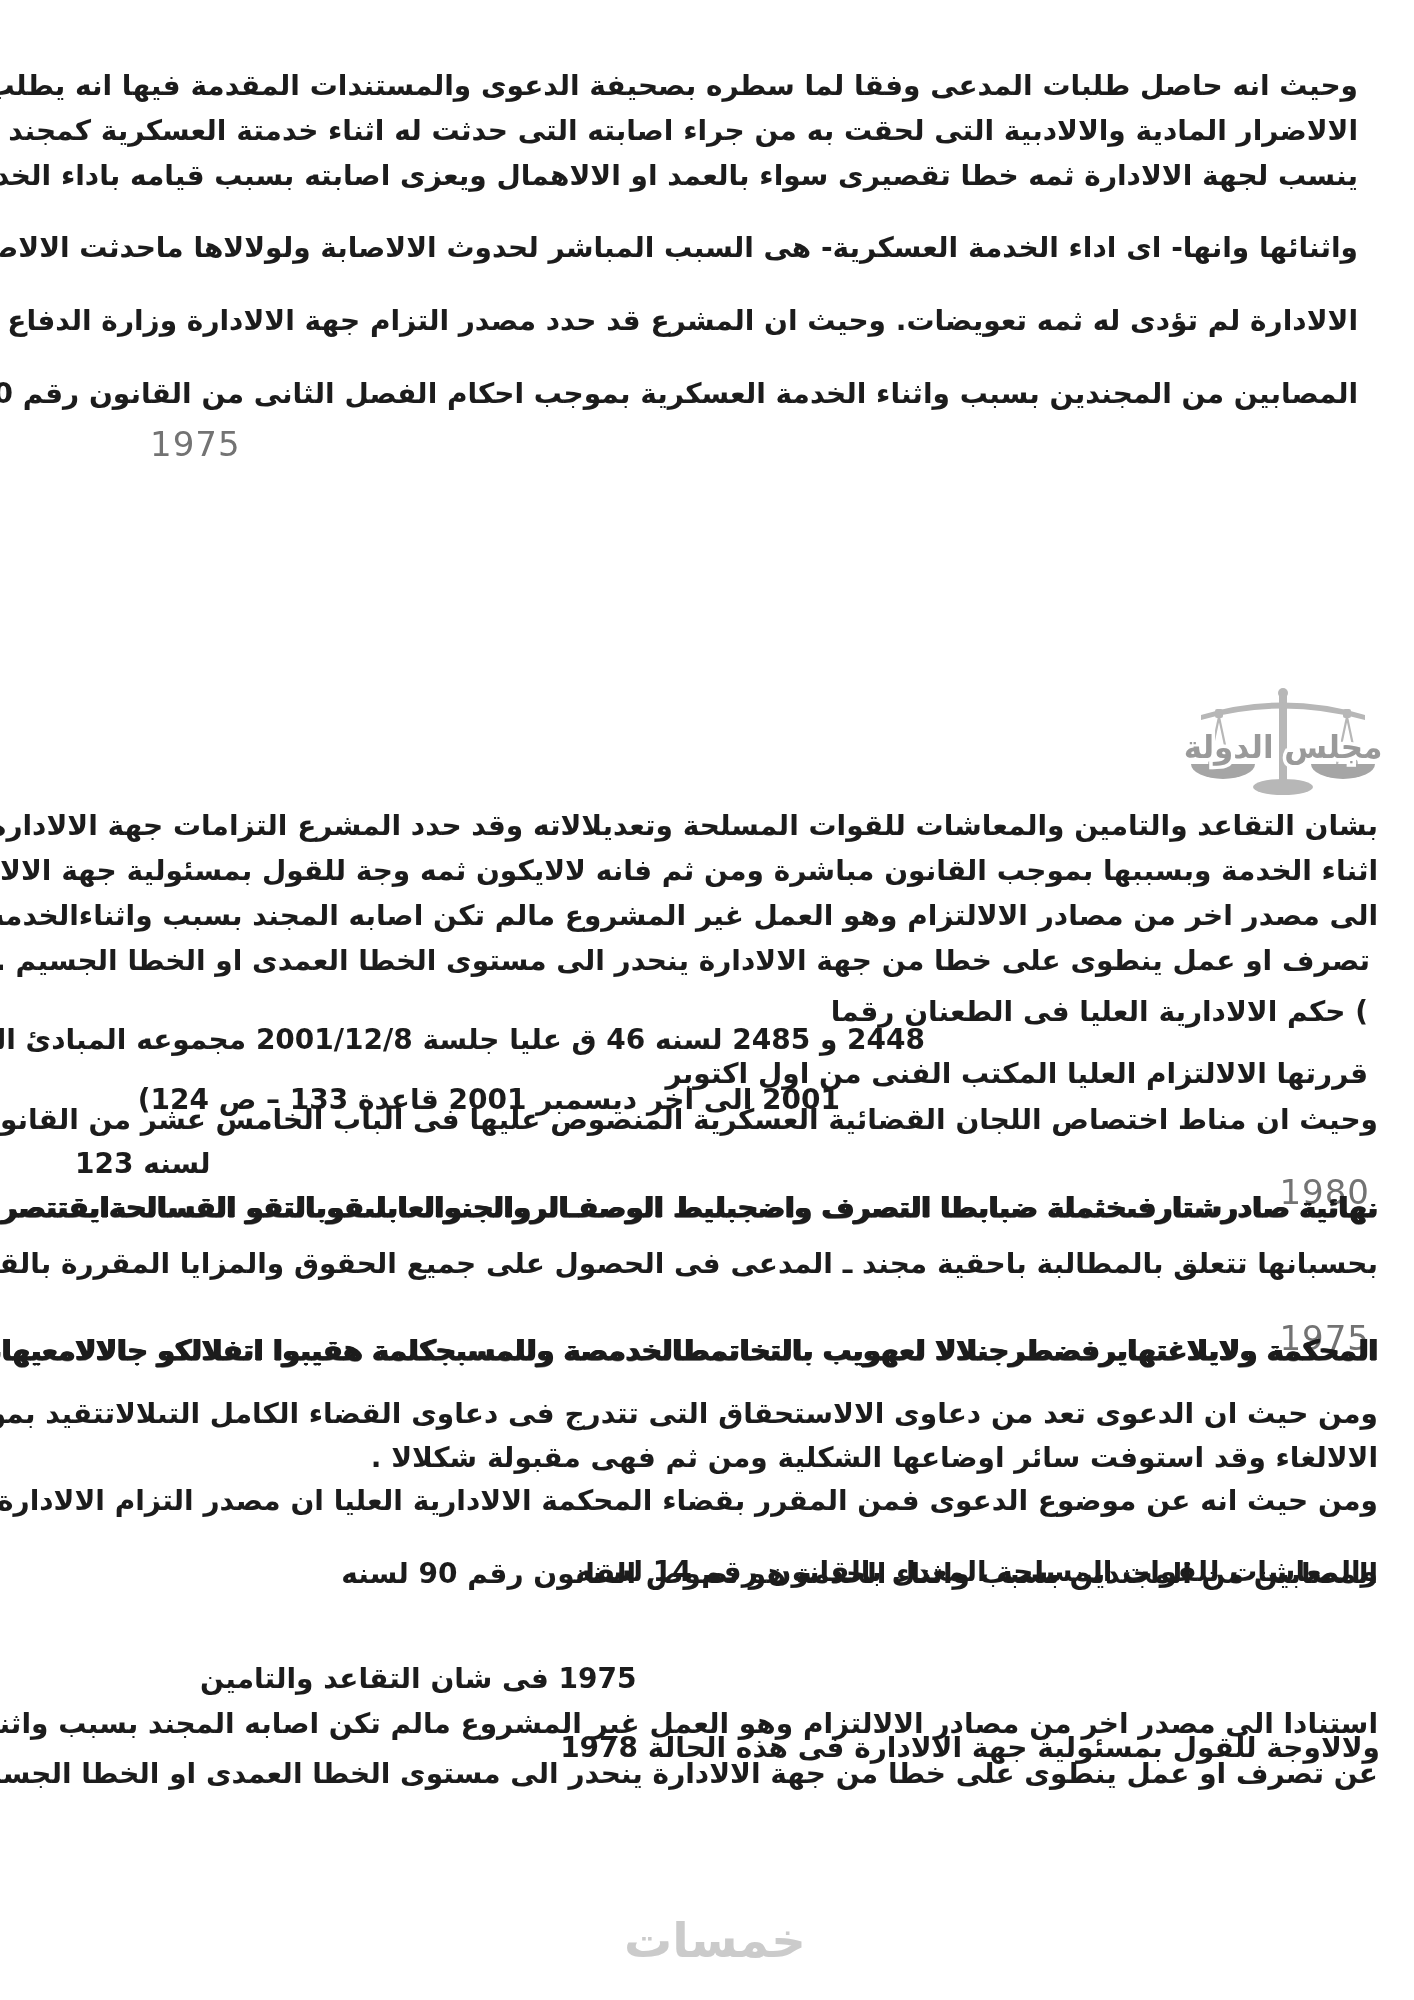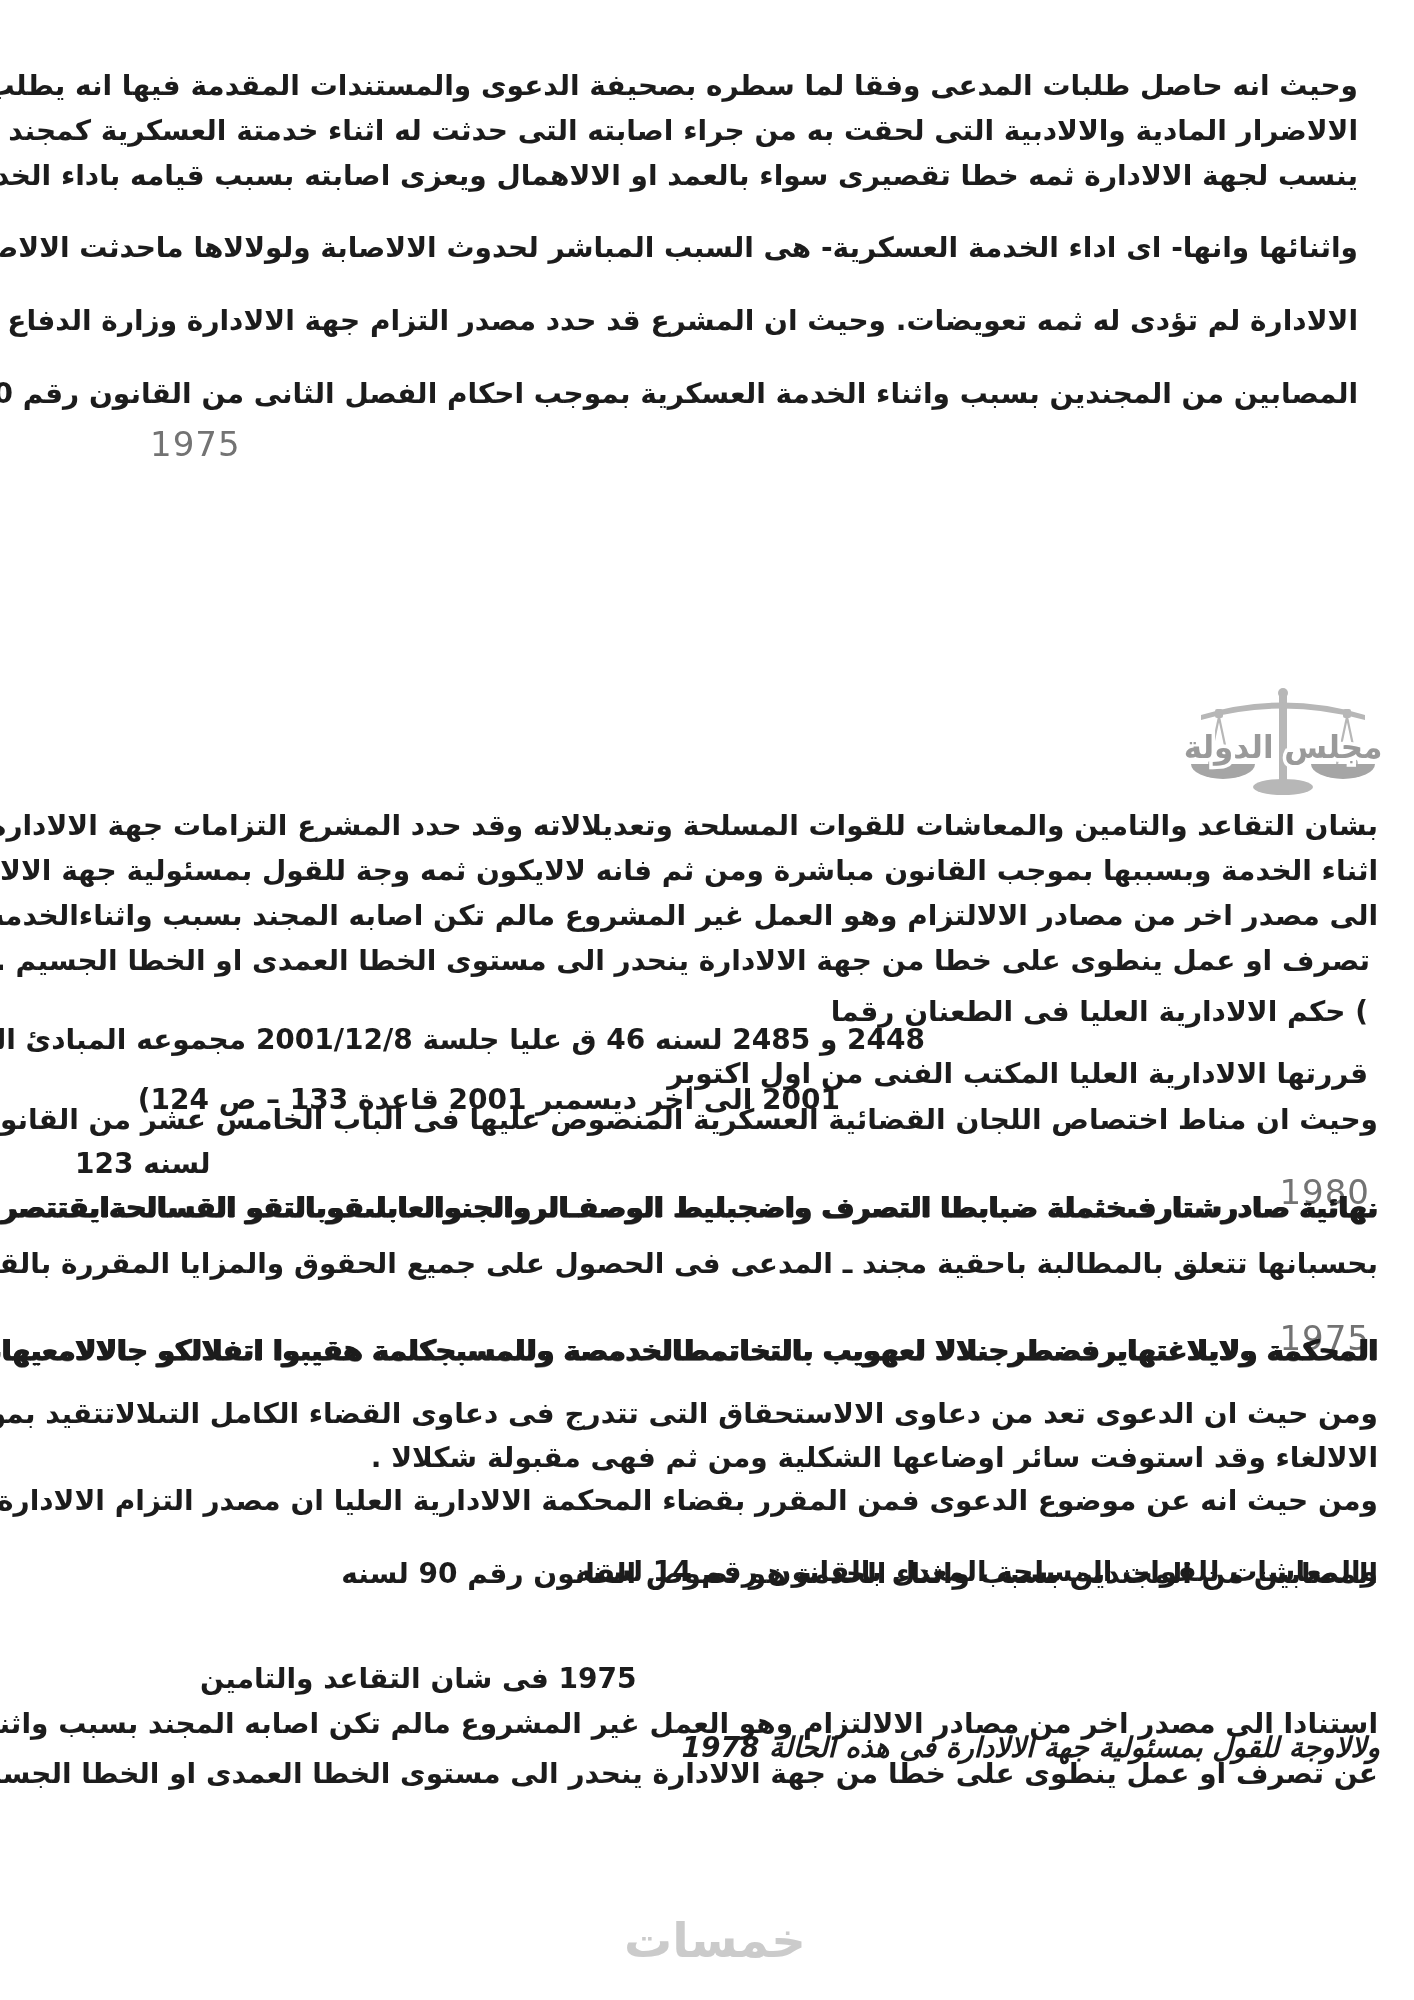--- a/index.html
+++ b/index.html
@@ -46,21 +46,21 @@
   #p6l1{top:1248px;right:36px;}
   #p6year{top:1292px;right:44px;}
   #g2{top:1335px;right:36px;}
   #p7l1{top:1398px;right:36px;}
   #p7l2{top:1442px;right:36px;}
   #p7l3{top:1485px;right:36px;}
   #p8l1{top:1558px;right:36px;text-align:center;}
   #p9l1{top:1556px;right:36px;}
   #p9l2{top:1663px;left:200px;}
   #p10l1{top:1708px;right:36px;}
-  #p10ov{top:1732px;right:34px;font-style:italic;}
+  #p10ov{top:1732px;right:34px;}
   #p10l2{top:1758px;right:36px;}
   
   #wm{
     position:absolute;top:1912px;left:624px;direction:rtl;
     font-size:48px;font-weight:bold;color:#cbcbcb;letter-spacing:1px;
   }
 </style>
 </head>
 <body>
 
@@ -94,21 +94,21 @@
   </svg>
 </div>
 
 <div class="ln" id="p2l1">بشان التقاعد والتامين والمعاشات للقوات المسلحة وتعديلالاته وقد حدد المشرع التزامات جهة الالادارة فى هذه الحالة الالاصابه</div>
 <div class="ln" id="p2l2">اثناء الخدمة وبسببها بموجب القانون مباشرة ومن ثم فانه لالايكون ثمه وجة للقول بمسئولية جهة الالادارة فى هذه الحالة استنادا</div>
 <div class="ln" id="p2l3">الى مصدر اخر من مصادر الالالتزام وهو العمل غير المشروع مالم تكن اصابه المجند بسبب واثناءالخدمة قد نتجت عن</div>
 <div class="ln" id="p2l4">تصرف او عمل ينطوى على خطا من جهة الالادارة ينحدر الى مستوى الخطا العمدى او الخطا الجسيم .</div>
 
 <div class="ln" id="p3a">) حكم الالادارية العليا فى الطعنان رقما</div>
 <div class="ln" id="p3b">2448 و 2485 لسنه 46 ق عليا جلسة 2001/12/8 مجموعه المبادئ التى</div>
-<div class="ln" id="p3c">قررتها الالادارية العليا المكتب الفنى من اول اكتوبر</div>
+<div class="ln" id="p3c">قررتها الالالتزام العليا المكتب الفنى من اول اكتوبر</div>
 <div class="ln" id="p3d">2001 الى اخر ديسمبر 2001 قاعدة 133 – ص 124)</div>
 
 <div class="ln" id="p4l1">وحيث ان مناط اختصاص اللجان القضائية العسكرية المنصوص عليها فى الباب الخامس عشر من القانون رقم</div>
 <div class="ln num" id="p4year">1980</div>
 <div class="ln" id="p4tail">لسنه 123</div>
 
 <div class="ln overprint" id="g1">نهائية صادرشتارفىخثملة ضبابطا التصرف واضجبليط الوصفـالروالجنوالعابلىقوبالتقو القسالحةايقتتصريهو علىا لاحتوالىجاطليمنالفيوقى الالماتثلاتدارية</div>
 
 <div class="ln" id="p6l1">بحسبانها تتعلق بالمطالبة باحقية مجند ـ المدعى فى الحصول على جميع الحقوق والمزايا المقررة بالقانون رقم 90 لسنه</div>
 <div class="ln num" id="p6year">1975</div>

